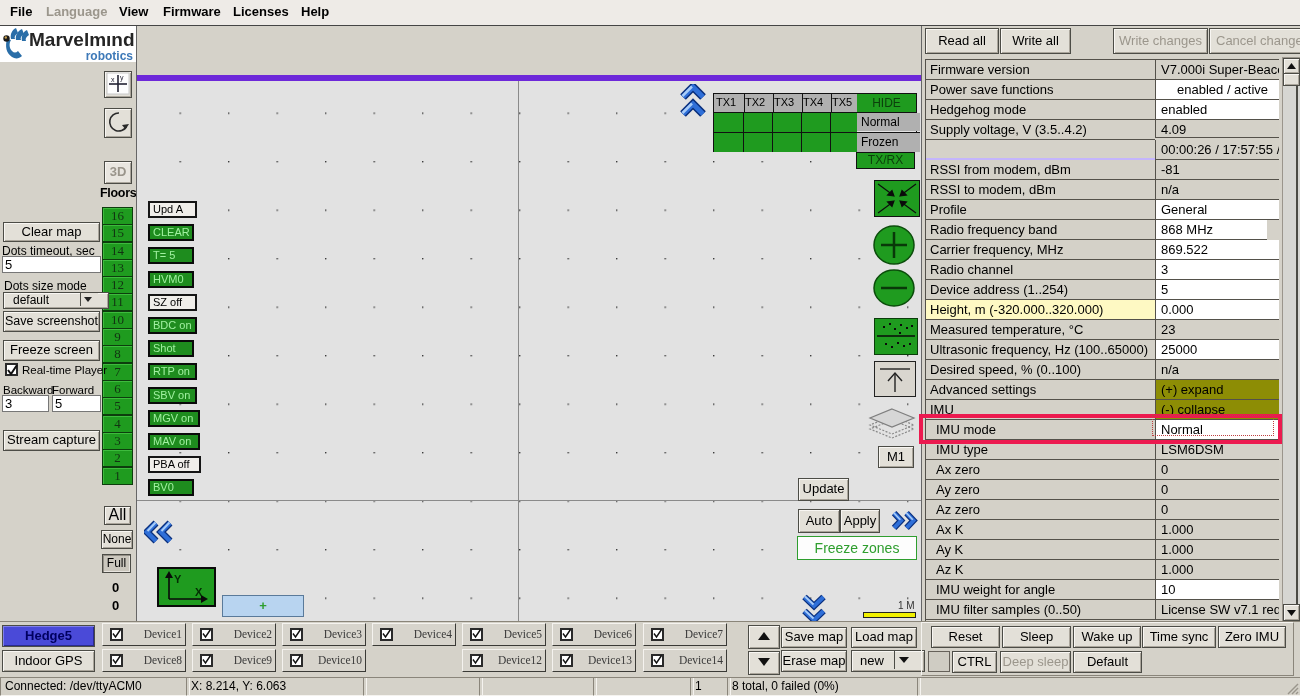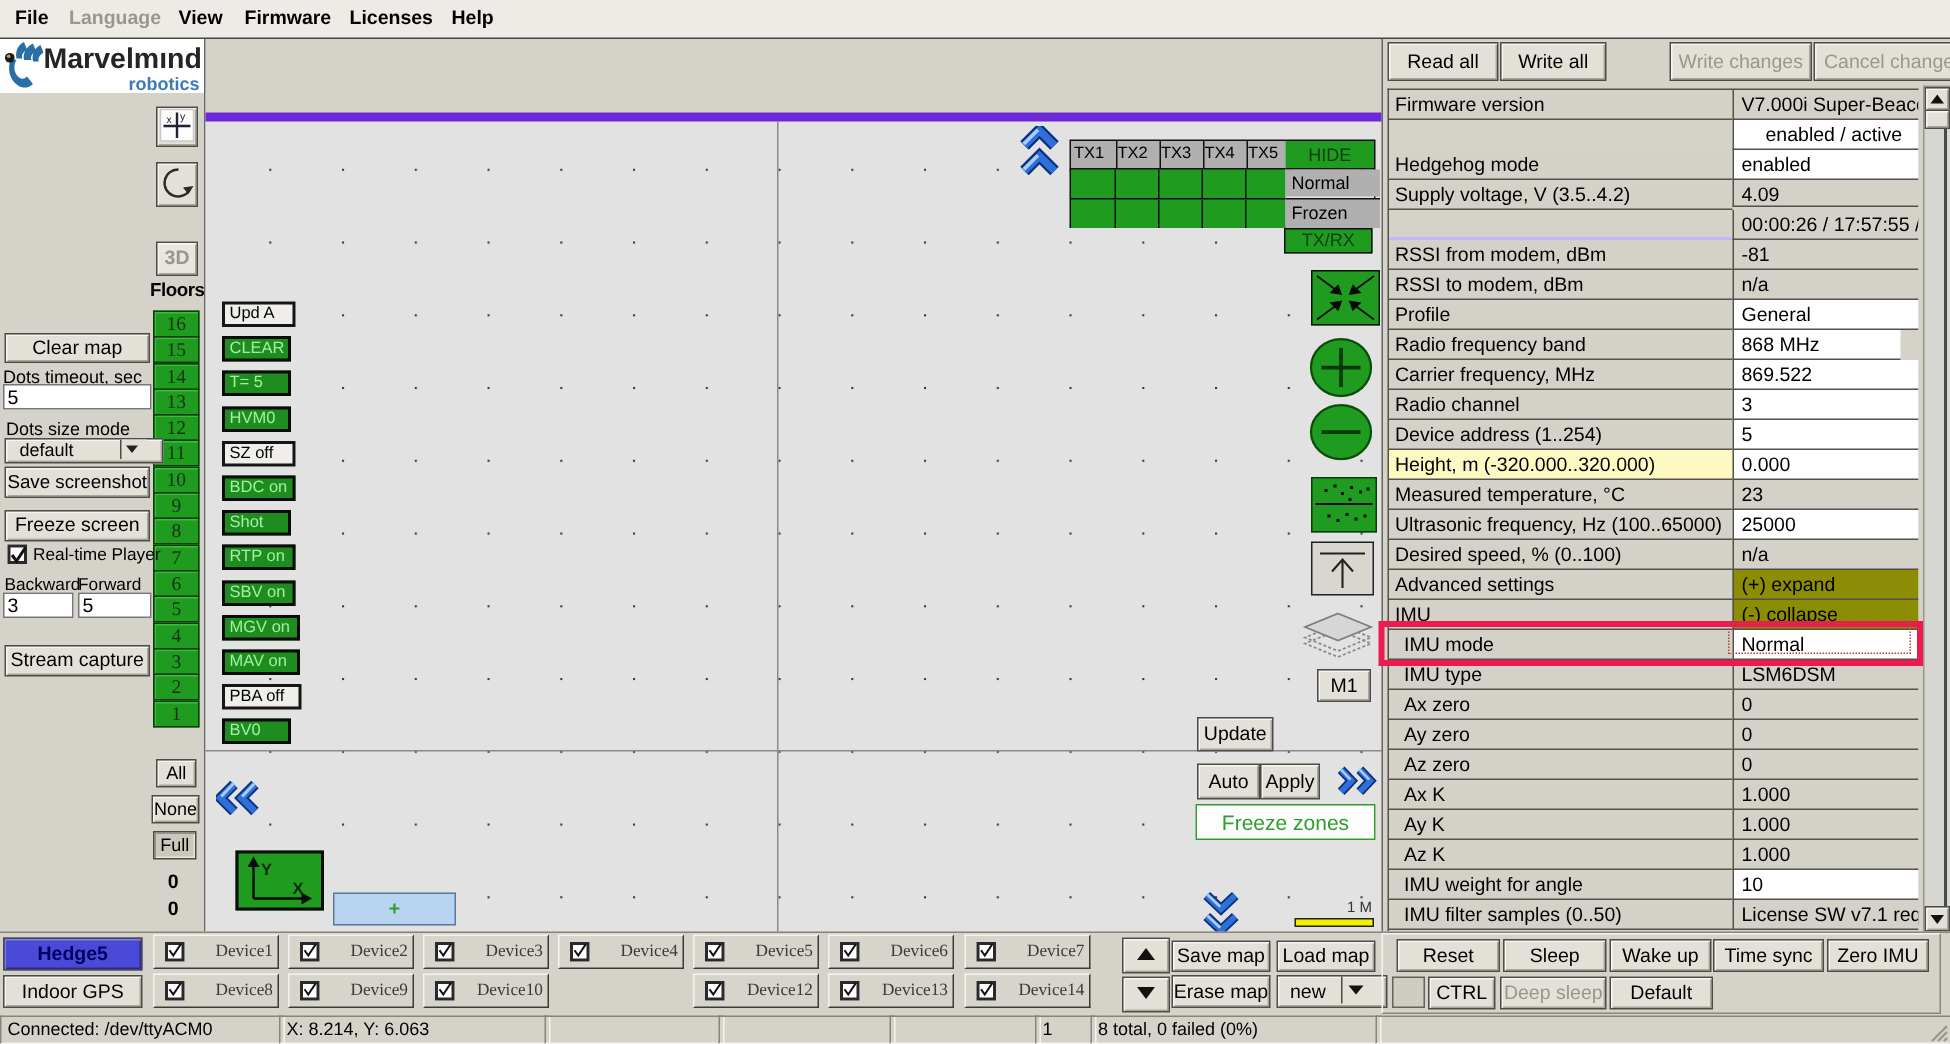--- a/index.html
+++ b/index.html
@@ -100,21 +100,21 @@
         <path d="M2 7 L5 11 L11 2" fill="none" stroke="#111" stroke-width="2"></path>
       </svg>
   </div>
   <div class="abs" style="left:22px;top:302px;font-size:11.5px;">Real-time Player</div>
   <div class="abs" style="left:3px;top:322px;font-size:11.5px;">Backward</div>
   <div class="abs" style="left:52px;top:322px;font-size:11.5px;">Forward</div>
   <div class="abs" style="left:2px;top:333px;width:43px;height:15px;background:#fff;border:1px solid #777;padding-left:2px;line-height:15px;">3</div>
   <div class="abs" style="left:52px;top:333px;width:45px;height:15px;background:#fff;border:1px solid #777;padding-left:2px;line-height:15px;">5</div>
   <div class="btn" style="left:3px;top:368px;width:95px;height:19px;line-height:18px;white-space:nowrap;">Stream capture</div>
 
-  <div class="btn" style="left:104px;top:444px;width:25px;height:17px;line-height:16px;font-size:12px;">All</div>
+  <div class="btn" style="left:104px;top:444px;width:25px;height:17px;line-height:16px;font-size:16px;">All</div>
   <div class="btn" style="left:101px;top:468px;width:30px;height:17px;line-height:16px;font-size:12px;">None</div>
   <div class="btn" style="left:102px;top:492px;width:27px;height:17px;line-height:16px;font-size:12px;background:#cbc7bd;box-shadow:inset 1px 1px 0 #949087,inset -1px -1px 0 #e8e5df;">Full</div>
   <div class="abs" style="left:102px;top:518px;width:27px;text-align:center;font-weight:bold;font-size:13px;">0</div>
   <div class="abs" style="left:102px;top:536px;width:27px;text-align:center;font-weight:bold;font-size:13px;">0</div>
 </div>
 
 <div class="abs" style="left:136px;top:26px;width:785px;height:595px;border-left:1px solid #666;">
   <div class="abs" style="left:0;top:0;width:785px;height:49px;background:#d5d2c9;"></div>
   <div id="canvas" class="abs" style="left:0;top:49px;width:785px;height:546px;background:#e2e2e2;border-top:6px solid #6d28d9;box-sizing:border-box;">
 
@@ -298,20 +298,21 @@
 <div id="rightpanel" class="abs" style="left:921px;top:26px;width:379px;height:595px;background:#d5d2c9;border-left:1px solid #666;">
 
   <div class="btn" style="left:3px;top:2px;width:72px;height:24px;line-height:23px;">Read all</div>
   <div class="btn" style="left:78px;top:2px;width:69px;height:24px;line-height:23px;">Write all</div>
   <div class="btn" style="left:191px;top:2px;width:93px;height:24px;line-height:23px;color:#9b968c;">Write changes</div>
   <div class="btn" style="left:287px;top:2px;width:92px;height:24px;line-height:23px;color:#9b968c;white-space:nowrap;overflow:hidden;text-align:left;padding-left:6px;">Cancel changes</div>
 
   <div class="abs" style="left:3px;top:33px;width:353px;height:561px;border-top:1px solid #54514a;border-left:1px solid #54514a;overflow:hidden;">
     <div class="abs" style="box-sizing:border-box;left:0;top:0px;width:229px;height:20px;background:#d4d1c8;border-bottom:1px solid #54514a;padding:2px 0 0 4px;overflow:hidden;white-space:nowrap;">Firmware version</div>
     <div class="abs" style="box-sizing:border-box;left:229px;top:0px;width:124px;height:20px;background:#d4d1c8;border-bottom:1px solid #54514a;border-left:1px solid #54514a;padding:2px 0 0 5px;overflow:hidden;white-space:nowrap;">V7.000i Super-Beacon</div>
+    <div class="abs" style="box-sizing:border-box;left:0;top:20px;width:229px;height:20px;background:#d4d1c8;border-bottom:1px solid #54514a;padding:2px 0 0 4px;overflow:hidden;white-space:nowrap;">Power save functions</div>
     <div class="abs" style="box-sizing:border-box;left:229px;top:20px;width:124px;height:20px;background:#ffffff;border-bottom:1px solid #54514a;border-left:1px solid #54514a;padding:2px 0 0 21px;overflow:hidden;white-space:nowrap;">enabled / active</div>
     <div class="abs" style="box-sizing:border-box;left:0;top:40px;width:229px;height:20px;background:#d4d1c8;border-bottom:1px solid #54514a;padding:2px 0 0 4px;overflow:hidden;white-space:nowrap;">Hedgehog mode</div>
     <div class="abs" style="box-sizing:border-box;left:229px;top:40px;width:124px;height:20px;background:#ffffff;border-bottom:1px solid #54514a;border-left:1px solid #54514a;padding:2px 0 0 5px;overflow:hidden;white-space:nowrap;">enabled</div>
     <div class="abs" style="box-sizing:border-box;left:0;top:60px;width:229px;height:20px;background:#d4d1c8;border-bottom:1px solid #54514a;padding:2px 0 0 4px;overflow:hidden;white-space:nowrap;">Supply voltage, V (3.5..4.2)</div>
     <div class="abs" style="box-sizing:border-box;left:229px;top:60px;width:124px;height:18px;background:#d4d1c8;border-bottom:1px solid #54514a;border-left:1px solid #54514a;padding:2px 0 0 5px;overflow:hidden;white-space:nowrap;">4.09</div>
     <div class="abs" style="box-sizing:border-box;left:0;top:80px;width:229px;height:20px;background:#c4b5fd;border-bottom:1px solid #54514a;padding:2px 0 0 4px;overflow:hidden;white-space:nowrap;margin-top:18px;">Time from reset, h:m:s</div>
     <div class="abs" style="box-sizing:border-box;left:229px;top:80px;width:124px;height:20px;background:#d4d1c8;border-bottom:1px solid #54514a;border-left:1px solid #54514a;padding:2px 0 0 5px;overflow:hidden;white-space:nowrap;">00:00:26 / 17:57:55 / 0</div>
     <div class="abs" style="box-sizing:border-box;left:0;top:100px;width:229px;height:20px;background:#d4d1c8;border-bottom:1px solid #54514a;padding:2px 0 0 4px;overflow:hidden;white-space:nowrap;">RSSI from modem, dBm</div>
     <div class="abs" style="box-sizing:border-box;left:229px;top:100px;width:124px;height:20px;background:#d4d1c8;border-bottom:1px solid #54514a;border-left:1px solid #54514a;padding:2px 0 0 5px;overflow:hidden;white-space:nowrap;">-81</div>
     <div class="abs" style="box-sizing:border-box;left:0;top:120px;width:229px;height:20px;background:#d4d1c8;border-bottom:1px solid #54514a;padding:2px 0 0 4px;overflow:hidden;white-space:nowrap;">RSSI to modem, dBm</div>

